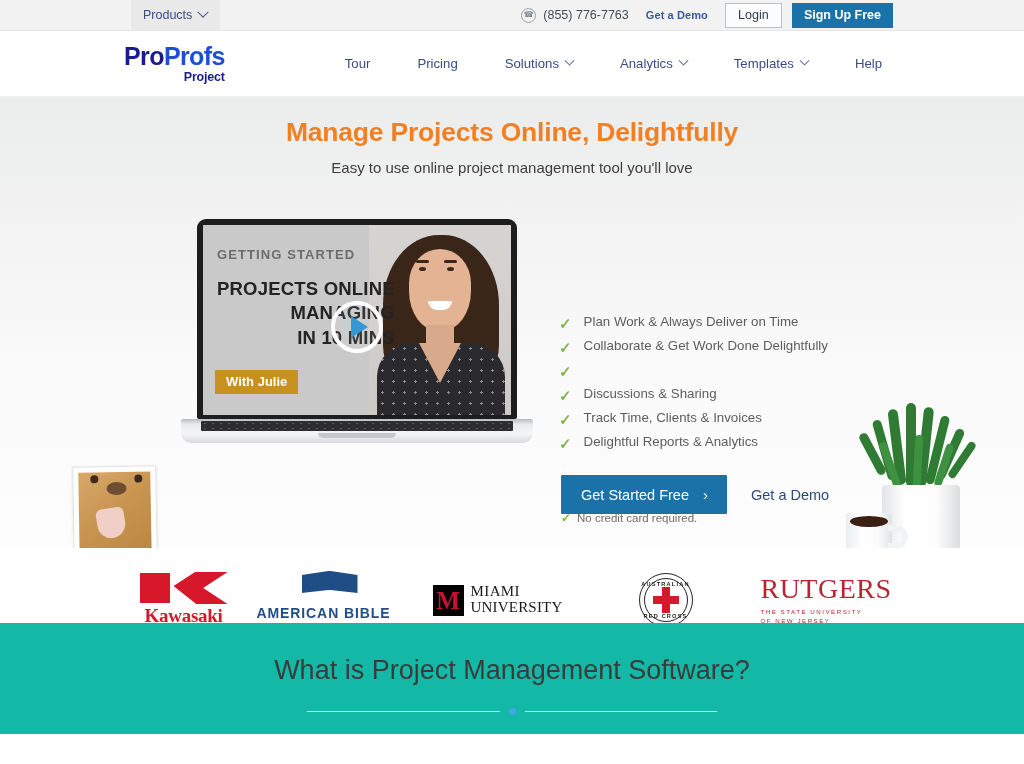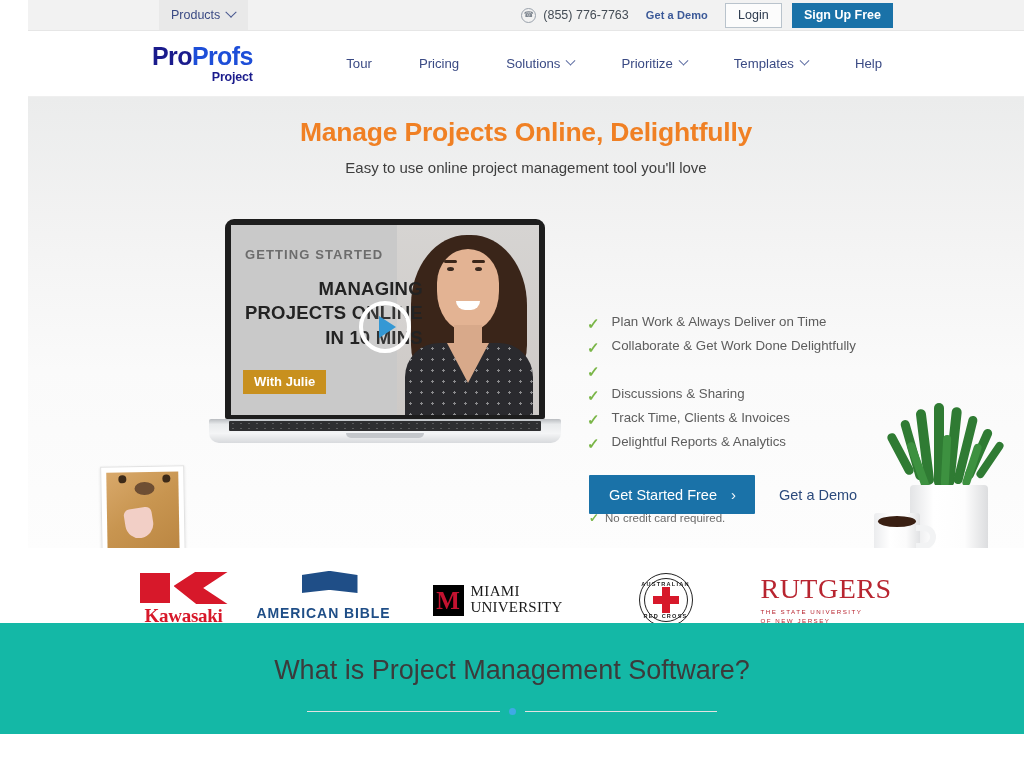--- a/index.html
+++ b/index.html
@@ -3,21 +3,21 @@
 <meta charset="utf-8">
 <title>ProProfs Project</title>
 <style>
   * { box-sizing: border-box; margin: 0; padding: 0; }
   html, body {
     width: 1024px; height: 764px;
     font-family: "Liberation Sans", sans-serif;
     background: #ffffff;
     overflow: hidden;
   }
-  .page { position: relative; width: 1024px; height: 652px; padding-left: 28px; }
+  .page { position: relative; width: 1024px; height: 652px; }
 
   
   .topbar {
     position: relative;
     height: 31px;
     background: #f2f2f2;
     border-bottom: 1px solid #e6e6e6;
     display: flex;
     align-items: stretch;
   }
@@ -362,21 +362,21 @@
         <span>Tour</span>
       </div>
       <div class="nav-item">
         <span>Pricing</span>
       </div>
       <div class="nav-item">
         <span>Solutions</span>
         <span class="nav-caret"></span>
       </div>
       <div class="nav-item">
-        <span>Prioritize</span>
+        <span>Analytics</span>
         <span class="nav-caret"></span>
       </div>
       <div class="nav-item">
         <span>Templates</span>
         <span class="nav-caret"></span>
       </div>
       <div class="nav-item">
         <span>Help</span>
       </div>
     </div>
@@ -398,22 +398,22 @@
             <div class="p-eye r"></div>
             <div class="p-mouth"></div>
             <div class="p-neck"></div>
             <div class="p-body">
                 <div class="p-dots"></div>
               </div>
             <div class="p-vneck"></div>
           </div>
           <div class="scr-eyebrow">GETTING STARTED</div>
           <div class="scr-head">
+            <div>PROJECTS ONLINE</div>
             <div>MANAGING</div>
-            <div>PROJECTS ONLINE</div>
             <div>IN 10 MINS</div>
           </div>
           <div class="scr-badge">With Julie</div>
           <div class="play-btn">
             <div class="play-tri"></div>
           </div>
         </div>
       </div>
       <div class="laptop-base">
         <div class="laptop-keys"></div>

